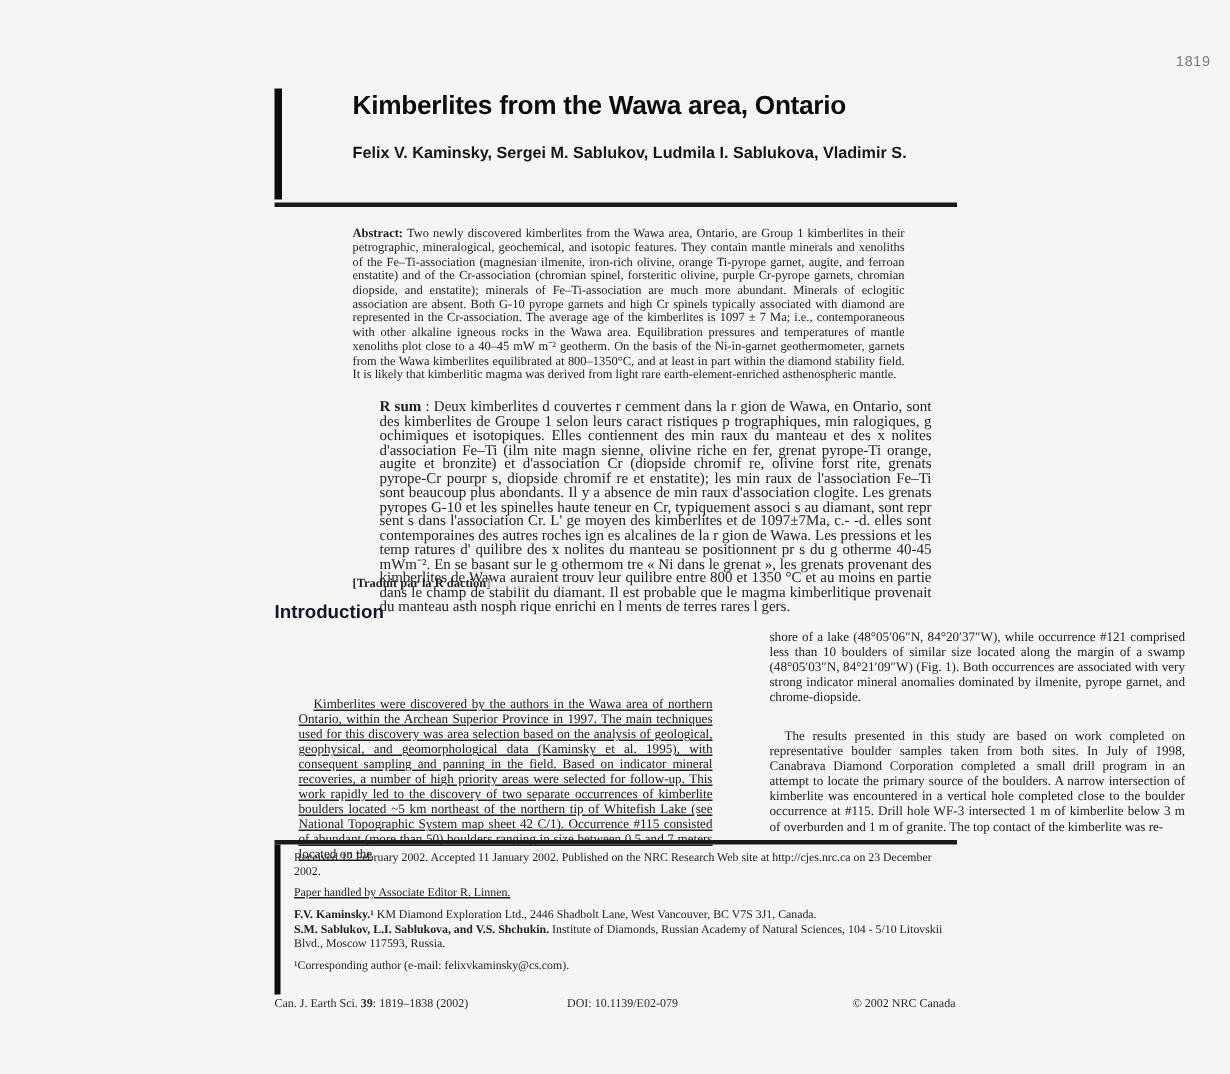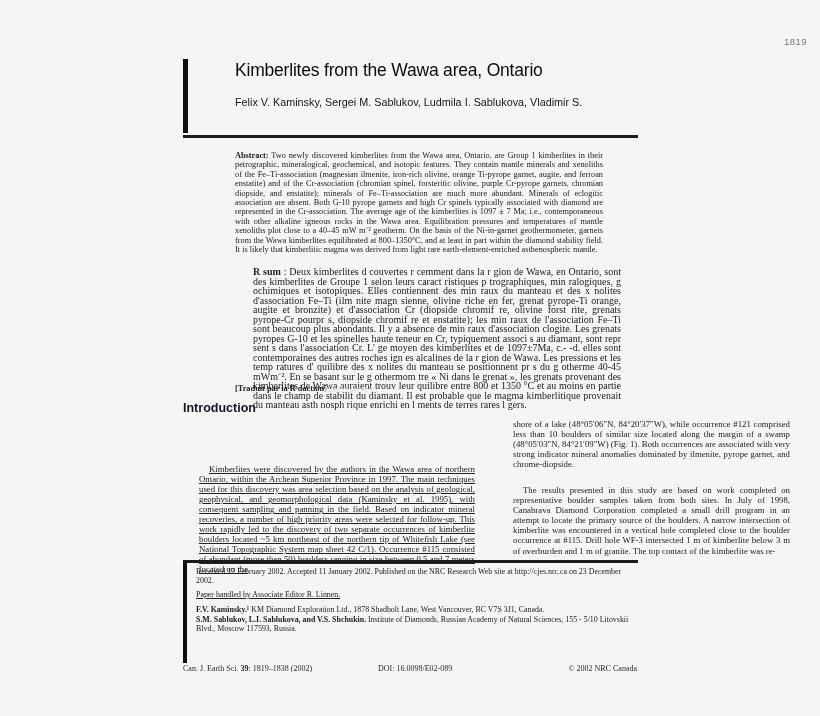--- a/index.html
+++ b/index.html
@@ -9,22 +9,22 @@
     font-family:"Liberation Serif", serif;
     color:#222222;
     -webkit-font-smoothing:antialiased;
   }
   .page { position:relative; width:820px; height:716px; overflow:hidden; }
   .abs { position:absolute; }
 
   .page-num { left:784px; top:36px; font-family:"Liberation Sans", sans-serif; font-size:9.5px; color:#777774; letter-spacing:0.5px; }
 
   .title-bar  { left:183px; top:59px;  width:5px; height:74px; background:#0e0e0e; }
-  .title      { left:235px; top:60px;  width:520px; font-family:"Liberation Sans", sans-serif; font-weight:normal; font-size:17.5px; color:#0c0c0c; letter-spacing:-0.2px; }
-  .authors    { left:235px; top:96px;  width:430px; font-family:"Liberation Sans", sans-serif; font-weight:normal; font-size:10.8px; line-height:13.5px; color:#161616; }
+  .title      { left:235px; top:60px;  width:520px; font-family:"Liberation Sans", sans-serif; font-weight:bold; font-size:17.5px; color:#0c0c0c; letter-spacing:-0.2px; }
+  .authors    { left:235px; top:96px;  width:430px; font-family:"Liberation Sans", sans-serif; font-weight:bold; font-size:10.8px; line-height:13.5px; color:#161616; }
   .title-rule { left:183px; top:135px; width:455px; height:3px; background:#1b1b1b; }
 
   .abstract  { left:235px; top:151px; width:368px; font-size:8.3px; line-height:9.4px; text-align:justify; }
   .resume    { left:220px; top:267px; width:368px; font-size:10px; line-height:9.5px; text-align:justify;margin-left:33px; }
   .abstract b, .resume b { font-weight:bold; }
   .translator{ left:235px; top:384px; font-size:8.3px;font-weight:bold; }
   .watermark { left:324px; top:384px; font-size:8.5px; color:#e2e2dd; }
 
   .intro-heading { left:183px; top:401px; font-family:"Liberation Sans", sans-serif; font-weight:bold; font-size:12.5px; color:#0f172a; }
   .col { font-size:8.75px; line-height:10.05px; text-align:justify; }
@@ -77,21 +77,22 @@
     <p>shore of a lake (48°05′06″N, 84°20′37″W), while occurrence #121 comprised less than 10 boulders of similar size located along the margin of a swamp (48°05′03″N, 84°21′09″W) (Fig. 1). Both occurrences are associated with very strong indicator mineral anomalies dominated by ilmenite, pyrope garnet, and chrome-diopside.</p>
     <p class="indent">The results presented in this study are based on work completed on representative boulder samples taken from both sites. In July of 1998, Canabrava Diamond Corporation completed a small drill program in an attempt to locate the primary source of the boulders. A narrow intersection of kimberlite was encountered in a vertical hole completed close to the boulder occurrence at #115. Drill hole WF-3 intersected 1 m of kimberlite below 3 m of overburden and 1 m of granite. The top contact of the kimberlite was re-</p>
   </div>
 
   <div class="abs fn-rule"></div>
   <div class="abs fn-bar"></div>
 
   <div class="abs footnotes">
     <div class="fn-received">Received 12 February 2002. Accepted 11 January 2002. Published on the NRC Research Web site at http://cjes.nrc.ca on 23 December 2002.</div>
     <div class="fn-editor">Paper handled by Associate Editor R. Linnen.</div>
-    <div><b>F.V. Kaminsky.¹</b><span> KM Diamond Exploration Ltd., 1878 Shadbolt Lane, West Vancouver, BC V7S 3J1, Canada.</span></div>
-    <div><b>S.M. Sablukov, L.I. Sablukova, and V.S. Shchukin.</b><span> Institute of Diamonds, Russian Academy of Natural Sciences, 155 - 5/10 Litovskii Blvd., Moscow 117593, Russia.</span></div>
+    <div><b>F.V. Kaminsky.¹</b><span> KM Diamond Exploration Ltd., 2446 Shadbolt Lane, West Vancouver, BC V7S 3J1, Canada.</span></div>
+    <div><b>S.M. Sablukov, L.I. Sablukova, and V.S. Shchukin.</b><span> Institute of Diamonds, Russian Academy of Natural Sciences, 104 - 5/10 Litovskii Blvd., Moscow 117593, Russia.</span></div>
+    <div class="fn-corresponding">¹Corresponding author (e-mail: felixvkaminsky@cs.com).</div>
   </div>
 
   <div class="abs footer footer-citation"><span>Can. J. Earth Sci. </span><b>39</b><span>: 1819–1838 (2002)</span></div>
-  <div class="abs footer footer-doi">DOI: 16.0098/E02-089</div>
+  <div class="abs footer footer-doi">DOI: 10.1139/E02-079</div>
   <div class="abs footer footer-copy">© 2002 NRC Canada</div>
 
 </div>
 
 </body></html>

